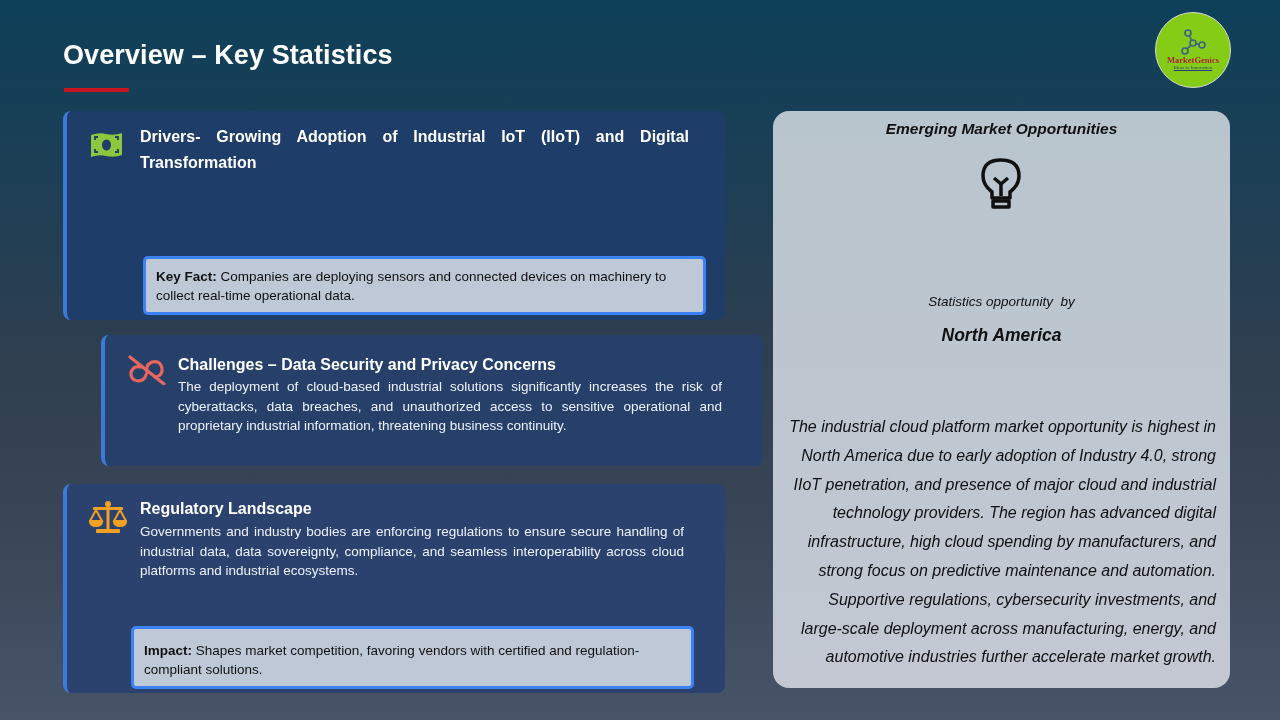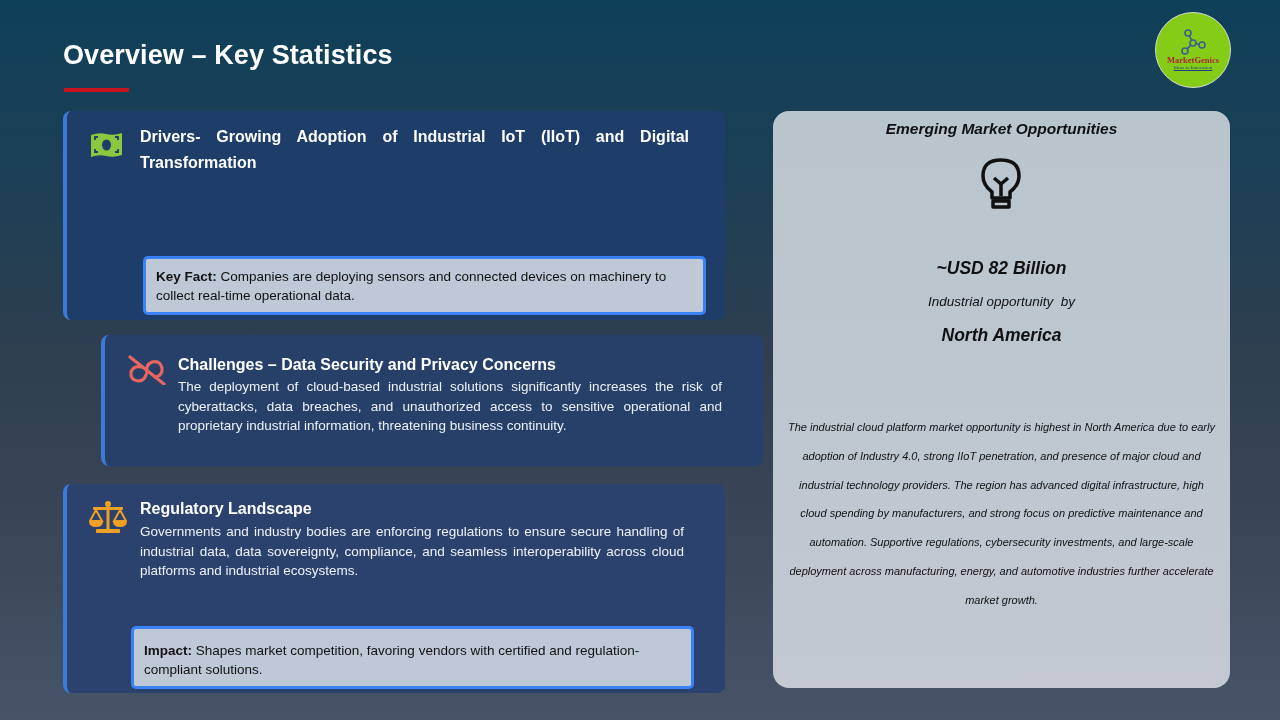--- a/index.html
+++ b/index.html
@@ -62,21 +62,21 @@
     position: absolute; left: 773px; top: 111px; width: 457px; height: 577px;
     background: linear-gradient(180deg, #b9c5cd 0%, #c3c8d2 100%);
     border-radius: 16px; color: #111; text-align: center; font-style: italic;
   }
   .opp-title { position: absolute; top: 9px; left: 0; right: 0; font-size: 15.5px; font-weight: bold; }
   .opp-bulb { position: absolute; top: 45px; left: 205px; width: 46px; height: 56px; }
   .opp-value { position: absolute; top: 147px; left: 0; right: 0; font-size: 17.5px; font-weight: bold; }
   .opp-sub { position: absolute; top: 183px; left: 0; right: 0; font-size: 13.5px; }
   .opp-region { position: absolute; top: 214px; left: 0; right: 0; font-size: 17.5px; font-weight: bold; }
   .opp-period { position: absolute; top: 250px; left: 0; right: 0; font-size: 13.5px; }
-  .opp-desc { position: absolute; top: 302px; left: 14px; right: 14px; font-size: 11px; line-height: 28.8px; }
+  .opp-desc { position: absolute; top: 302px; left: 14px; right: 14px; font-size: 16px; line-height: 28.8px; text-align: right; }
 </style>
 </head>
 <body>
 
 <div class="title">Overview – Key Statistics</div>
 <div class="title-underline"></div>
 
 <div class="logo">
   <svg viewBox="0 0 26 26">
     <g fill="none" stroke="#3a5f8f" stroke-width="1.6">
@@ -153,17 +153,16 @@
   <div class="opp-bulb">
     <svg width="46" height="56" viewBox="0 0 46 56">
       <g fill="none" stroke="#111" stroke-width="3.5" stroke-linejoin="round">
         <path d="M14 42 L14 36 Q5 29 5 20 Q5 4 23 4 Q41 4 41 20 Q41 29 32 36 L32 42 Z"></path>
         <path d="M16 22 L23 28 L30 22"></path>
         <line x1="23" y1="28" x2="23" y2="40"></line>
         <rect x="15" y="45" width="16" height="6"></rect>
       </g>
     </svg>
   </div>
-  <div class="opp-value">~USD 82 Billion</div>
-  <div class="opp-sub" style="white-space:pre;">Industrial opportunity  by</div>
+  <div class="opp-sub" style="white-space:pre;">Statistics opportunity  by</div>
   <div class="opp-region">North America</div>
   <div class="opp-desc">The industrial cloud platform market opportunity is highest in North America due to early adoption of Industry 4.0, strong IIoT penetration, and presence of major cloud and industrial technology providers. The region has advanced digital infrastructure, high cloud spending by manufacturers, and strong focus on predictive maintenance and automation. Supportive regulations, cybersecurity investments, and large-scale deployment across manufacturing, energy, and automotive industries further accelerate market growth.</div>
 </div>
 
 </body></html>

